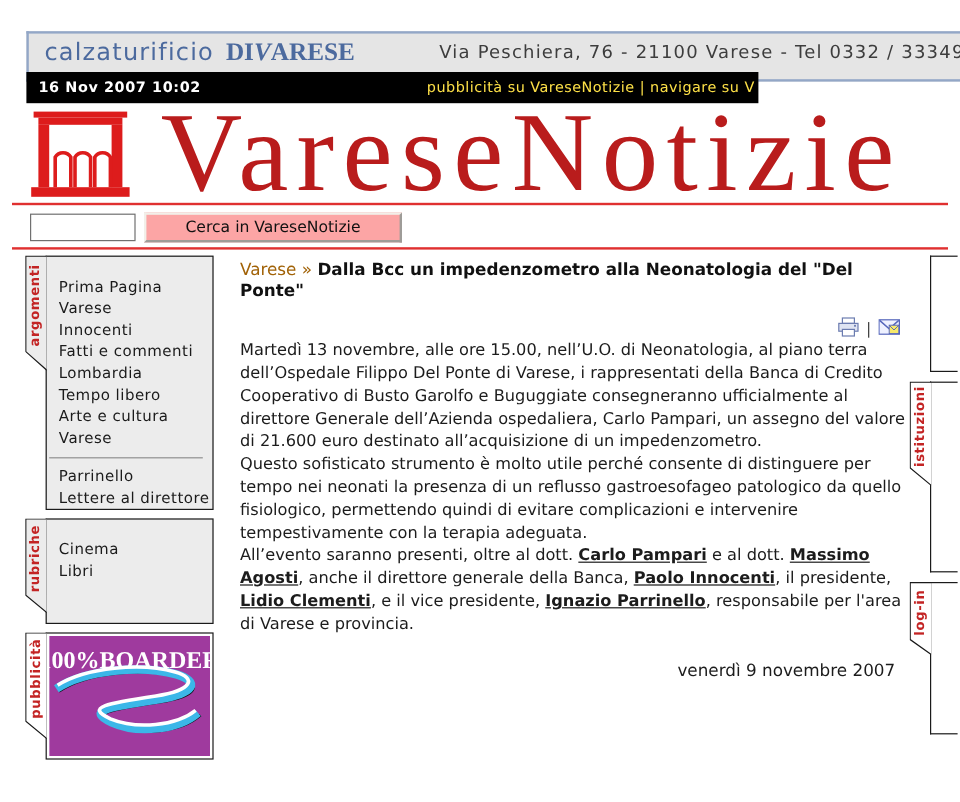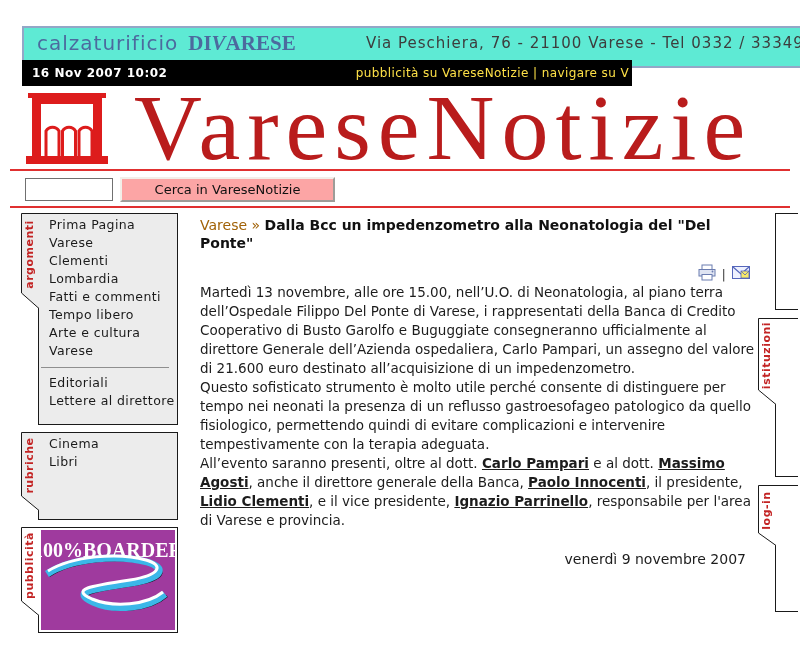--- a/index.html
+++ b/index.html
@@ -4,21 +4,21 @@
 <style>
   html,body{margin:0;padding:0;}
   body{
     width:800px;height:668px;position:relative;background:#ffffff;
     font-family:"DejaVu Sans","Liberation Sans",sans-serif;
     overflow:hidden;color:#1c1c1c;
   }
   
   .banner{position:absolute;left:22px;top:26px;width:778px;height:42px;
     border:2px solid #93a7c7;border-right:none;box-sizing:border-box;
-    background:#5eead4;overflow:hidden;white-space:nowrap;}
+    background:#e5e5e5;overflow:hidden;white-space:nowrap;}
   .brand{position:absolute;left:13px;top:3px;font-size:20px;color:#4c6a9e;letter-spacing:1px;}
   .brand .divarese{font-family:"Liberation Serif","DejaVu Serif",serif;font-weight:bold;font-size:21px;margin-left:10px;letter-spacing:0;}
   .brand .divarese .vslash{font-style:italic;}
   .banner-address{position:absolute;left:342px;top:6px;font-size:15px;color:#3d3d3d;letter-spacing:1px;}
   
   .topbar{position:absolute;left:22px;top:60px;width:610px;height:26px;background:#000;overflow:hidden;}
   .topbar-left{position:absolute;left:10px;top:6px;color:#fff;font-size:12px;font-weight:bold;letter-spacing:0.5px;}
   .topbar-right{position:absolute;right:3px;top:6px;color:#fde047;font-size:12px;letter-spacing:0.4px;white-space:nowrap;text-align:center;}
   
   .logo-icon{position:absolute;left:24px;top:92px;}
@@ -37,21 +37,21 @@
   
   .sbox{position:absolute;left:38px;width:140px;background:#ececec;
     border:1px solid #1a1a1a;box-sizing:border-box;}
   #sbox-argomenti{top:213px;height:212px;}
   #sbox-rubriche{top:432px;height:88px;}
   #sbox-ad{top:527px;height:106px;background:#fff;}
   .tab-shape{position:absolute;left:-18px;top:-1px;}
   .vlabel{position:absolute;left:-18px;top:0;width:17px;display:flex;align-items:center;justify-content:center;overflow:visible;}
   .vlabel span{display:inline-block;transform:rotate(-90deg);white-space:nowrap;
     color:#c32424;font-weight:bold;font-size:11px;letter-spacing:0.5px;}
-  .sb-list{padding:2px 0 0 10px;font-size:12.5px;line-height:18px;letter-spacing:0.4px;color:#1b1b1b;}
+  .sb-list{padding:16px 0 0 10px;font-size:12.5px;line-height:18px;letter-spacing:0.4px;color:#1b1b1b;}
   .sb-divider{border:none;border-top:1px solid #8f8f8f;margin:7px 8px 6px 2px;}
   .ad-wrap{position:absolute;inset:2px;}
   
   .content{position:absolute;left:200px;top:216px;width:558px;}
   .crumb-line{font-size:14px;line-height:18px;width:524px;}
   .crumb{color:#a16207;}
   .crumb-title{font-weight:bold;color:#111;}
   .icon-row{display:flex;justify-content:flex-end;align-items:center;gap:6px;margin:13px 8px 0 0;height:18px;}
   .icon-sep{color:#444;font-size:13px;}
   .article{font-size:13.5px;line-height:19px;color:#1c1c1c;width:556px;}
@@ -100,30 +100,30 @@
 <div class="sbox" id="sbox-argomenti">
   <svg class="tab-shape" width="18" height="97">
     <path d="M18,0.5 H0.5 V80 L18,95.5" fill="#ececec" stroke="#1a1a1a"></path>
   </svg>
   <div class="vlabel" style="height:80px;">
     <span>argomenti</span>
   </div>
   <div class="sb-list">
       <div>Prima Pagina</div>
       <div>Varese</div>
-      <div>Clementi</div>
+      <div>Innocenti</div>
+      <div>Fatti e commenti</div>
       <div>Lombardia</div>
-      <div>Fatti e commenti</div>
       <div>Tempo libero</div>
       <div>Arte e cultura</div>
       <div>Varese</div>
     </div>
   <hr class="sb-divider">
   <div class="sb-list" style="padding-top:0;">
-      <div>Editoriali</div>
+      <div>Parrinello</div>
       <div>Lettere al direttore</div>
     </div>
 </div>
 
 <div class="sbox" id="sbox-rubriche">
   <svg class="tab-shape" width="18" height="80">
     <path d="M18,0.5 H0.5 V64 L18,78.5" fill="#ececec" stroke="#1a1a1a"></path>
   </svg>
   <div class="vlabel" style="height:64px;">
     <span>rubriche</span>

